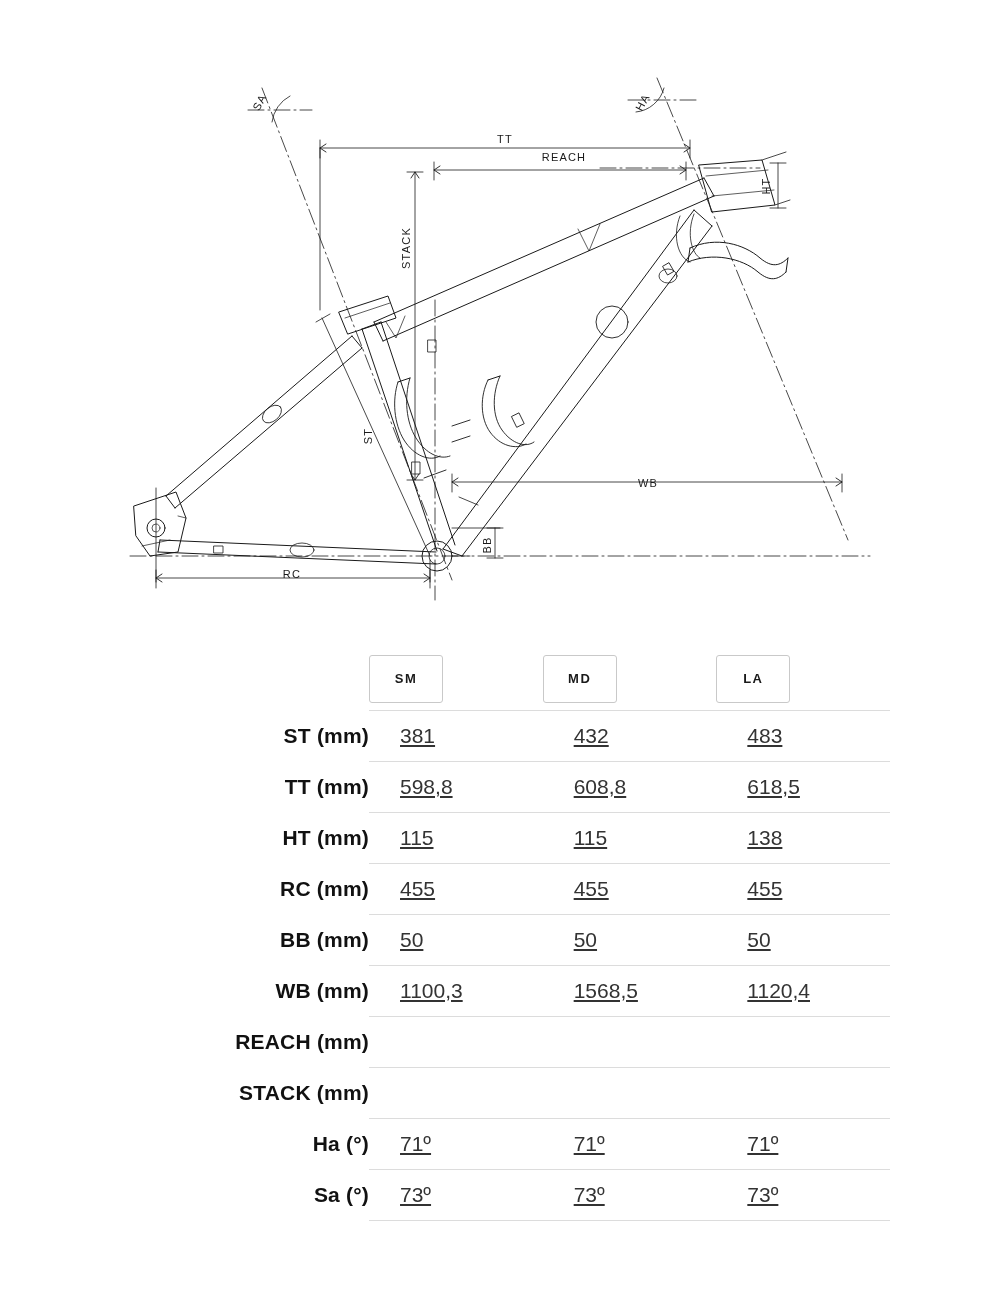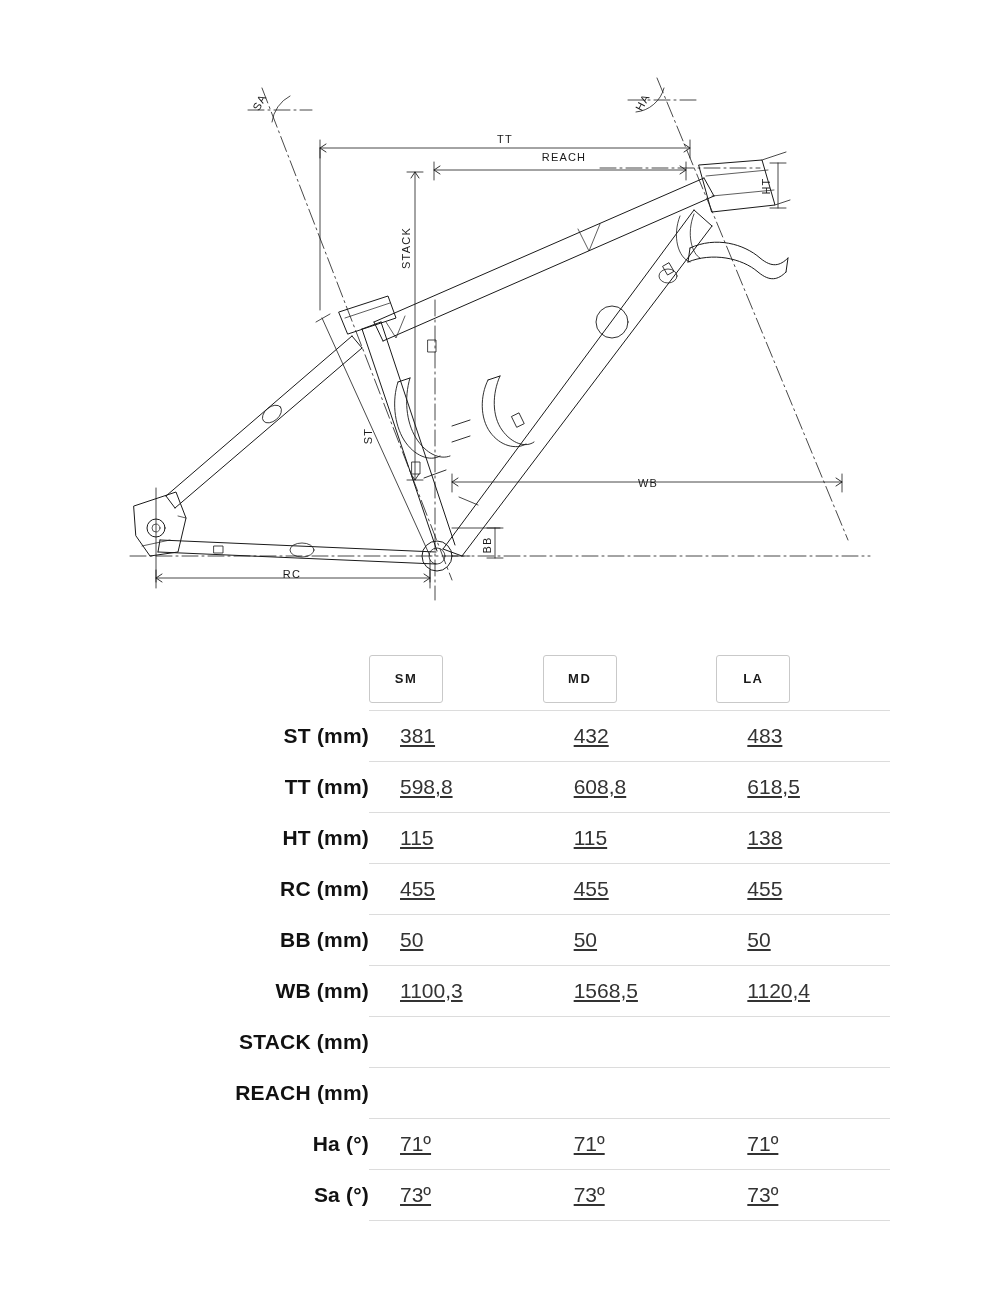--- a/index.html
+++ b/index.html
@@ -326,27 +326,27 @@
         <td class="row-val">50</td>
         <td class="row-val">50</td>
       </tr>
       <tr class="data-row">
         <td class="row-label">WB (mm)</td>
         <td class="row-val">1100,3</td>
         <td class="row-val">1568,5</td>
         <td class="row-val">1120,4</td>
       </tr>
       <tr class="data-row">
+        <td class="row-label">REACH (mm)</td>
+        <td class="row-val"></td>
+        <td class="row-val"></td>
+        <td class="row-val"></td>
+      </tr>
+      <tr class="data-row">
         <td class="row-label">STACK (mm)</td>
-        <td class="row-val"></td>
-        <td class="row-val"></td>
-        <td class="row-val"></td>
-      </tr>
-      <tr class="data-row">
-        <td class="row-label">REACH (mm)</td>
         <td class="row-val"></td>
         <td class="row-val"></td>
         <td class="row-val"></td>
       </tr>
       <tr class="data-row">
         <td class="row-label">Ha (°)</td>
         <td class="row-val">71º</td>
         <td class="row-val">71º</td>
         <td class="row-val">71º</td>
       </tr>

